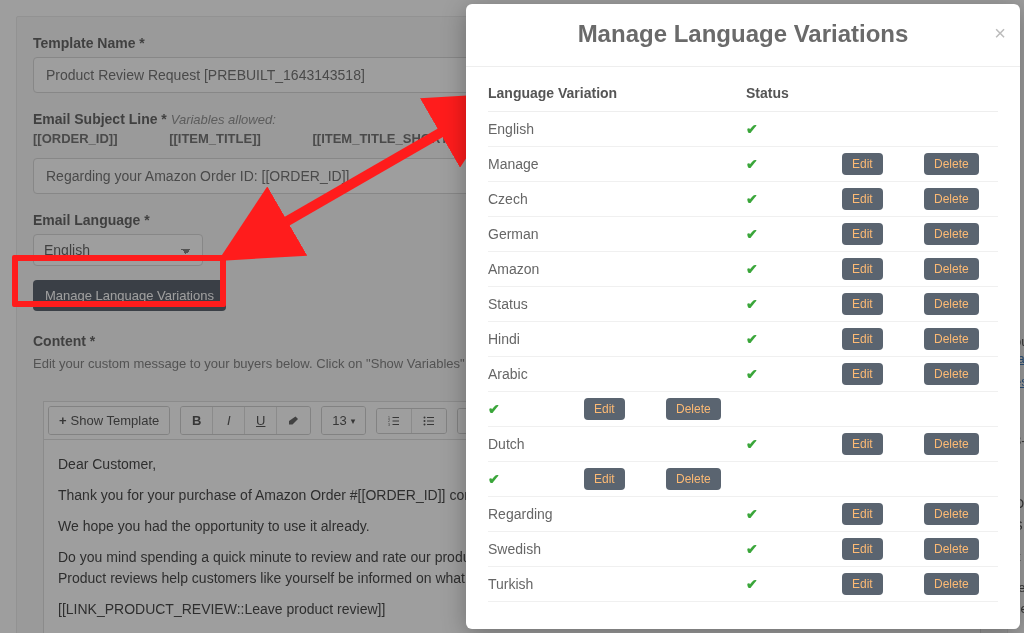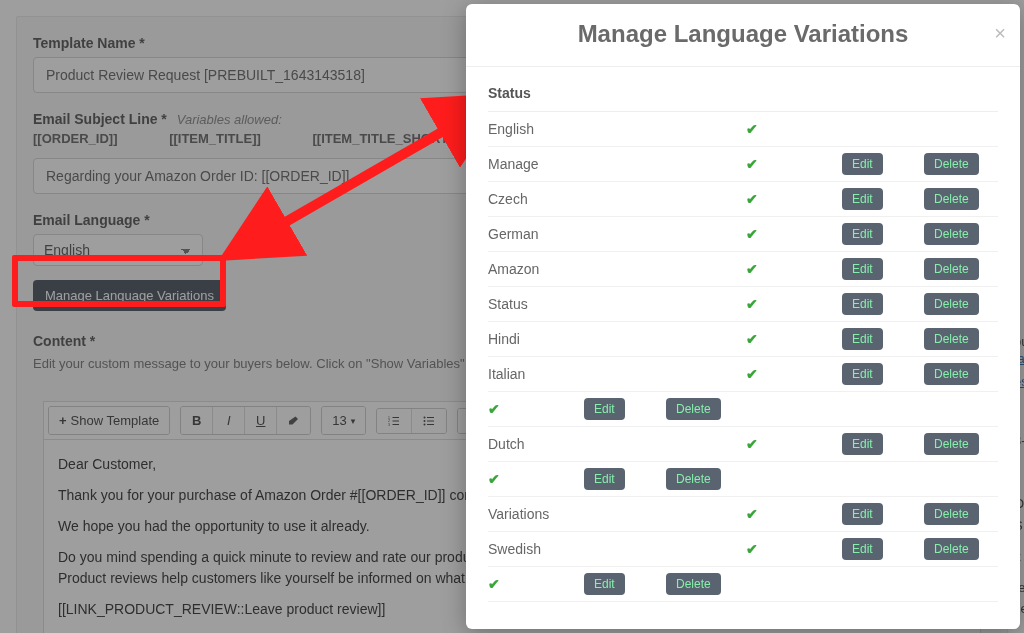--- a/index.html
+++ b/index.html
@@ -31,21 +31,20 @@
     color:#555;
     margin-bottom:6px;
     display:block;
     font-size:14px;
   }
   .label-hint {
     font-weight:400;
     font-style:italic;
     color:#888;
     font-size:13px;
-    margin-left:6px;
   }
   .text-input {
     width: 100%;
     background:#fff;
     border:1px solid #d5d5d5;
     border-radius:4px;
     padding:9px 12px;
     font-size:14px;
     color:#666;
     margin-bottom: 18px;
@@ -136,21 +135,21 @@
     border-bottom:1px solid #f0f0f0;
     padding:6px 0;
     min-height:35px;
   }
   .lang-name { flex:0 0 258px; color:#666; font-size:14px; }
   .lang-status { flex:0 0 96px; }
   .lang-edit { flex:0 0 82px; }
   .lang-del { flex:1;text-decoration:underline; }
   .check { color:#3aa63a; font-size:14px; font-weight:bold; }
   .pill-btn {
-    background:#5a6470; color:#86efac; border:none; border-radius:4px;
+    background:#5a6470; color:#fdba74; border:none; border-radius:4px;
     font-size:12px; padding:4px 10px; cursor:pointer;
   }
 
   
   .arrow-svg { position:absolute; top:86px; left:214px; width:270px; height:190px; pointer-events:none; }
 </style>
 </head>
 <body>
 
 <div class="page-bg">
@@ -308,20 +307,21 @@
     <line x1="30" y1="160" x2="252" y2="32" stroke="#ff1c1c" stroke-width="10" marker-end="url(#ahead1)" marker-start="url(#ahead2)"></line>
   </svg>
 
   <div class="modal">
     <div class="modal-header">
       <div class="modal-title">Manage Language Variations</div>
       <div class="close-x">×</div>
     </div>
     <div class="modal-body">
       <div class="lang-header">
+        <div class="col-lang">Language Variation</div>
         <div class="col-status">Status</div>
         <div class="col-edit"></div>
         <div class="col-del"></div>
       </div>
       <div id="lang-rows">
           <div class="lang-row">
             <div class="lang-name">English</div>
             <div class="lang-status"><span class="check">✔</span></div>
             <div class="lang-edit"></div>
             <div class="lang-del"></div>
@@ -356,21 +356,21 @@
             <div class="lang-edit"><button class="pill-btn">Edit</button></div>
             <div class="lang-del"><button class="pill-btn">Delete</button></div>
           </div>
           <div class="lang-row">
             <div class="lang-name">Hindi</div>
             <div class="lang-status"><span class="check">✔</span></div>
             <div class="lang-edit"><button class="pill-btn">Edit</button></div>
             <div class="lang-del"><button class="pill-btn">Delete</button></div>
           </div>
           <div class="lang-row">
-            <div class="lang-name">Italian</div>
+            <div class="lang-name">Arabic</div>
             <div class="lang-status"><span class="check">✔</span></div>
             <div class="lang-edit"><button class="pill-btn">Edit</button></div>
             <div class="lang-del"><button class="pill-btn">Delete</button></div>
           </div>
           <div class="lang-row">
             <div class="lang-status"><span class="check">✔</span></div>
             <div class="lang-edit"><button class="pill-btn">Edit</button></div>
             <div class="lang-del"><button class="pill-btn">Delete</button></div>
           </div>
           <div class="lang-row">
@@ -378,32 +378,33 @@
             <div class="lang-status"><span class="check">✔</span></div>
             <div class="lang-edit"><button class="pill-btn">Edit</button></div>
             <div class="lang-del"><button class="pill-btn">Delete</button></div>
           </div>
           <div class="lang-row">
             <div class="lang-status"><span class="check">✔</span></div>
             <div class="lang-edit"><button class="pill-btn">Edit</button></div>
             <div class="lang-del"><button class="pill-btn">Delete</button></div>
           </div>
           <div class="lang-row">
-            <div class="lang-name">Variations</div>
+            <div class="lang-name">Regarding</div>
             <div class="lang-status"><span class="check">✔</span></div>
             <div class="lang-edit"><button class="pill-btn">Edit</button></div>
             <div class="lang-del"><button class="pill-btn">Delete</button></div>
           </div>
           <div class="lang-row">
             <div class="lang-name">Swedish</div>
             <div class="lang-status"><span class="check">✔</span></div>
             <div class="lang-edit"><button class="pill-btn">Edit</button></div>
             <div class="lang-del"><button class="pill-btn">Delete</button></div>
           </div>
           <div class="lang-row">
+            <div class="lang-name">Turkish</div>
             <div class="lang-status"><span class="check">✔</span></div>
             <div class="lang-edit"><button class="pill-btn">Edit</button></div>
             <div class="lang-del"><button class="pill-btn">Delete</button></div>
           </div>
         </div>
     </div>
   </div>
 
 </div>
 

